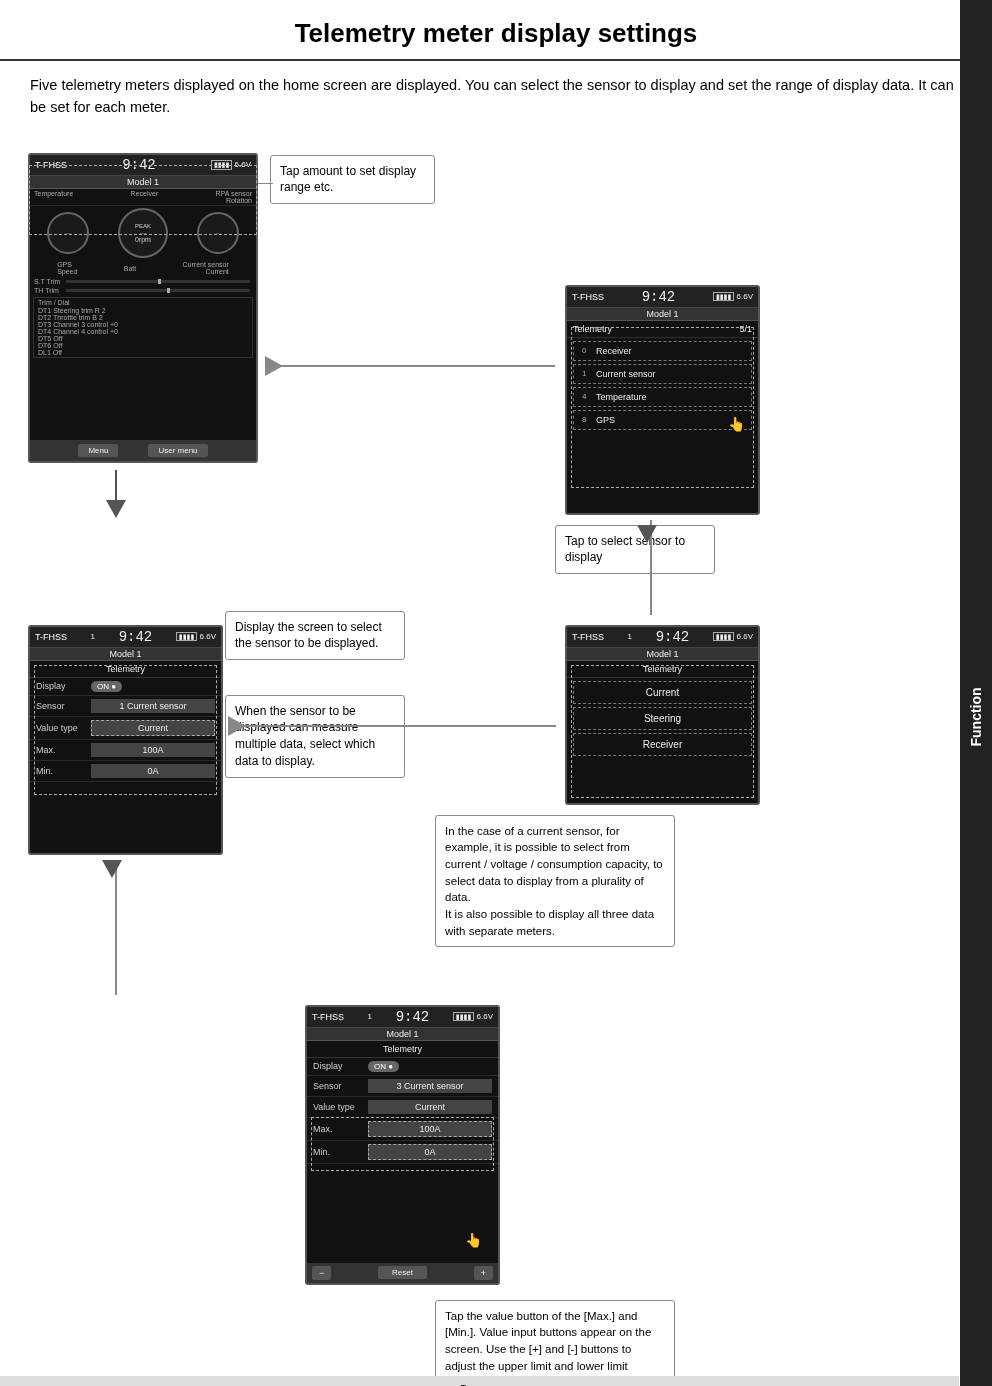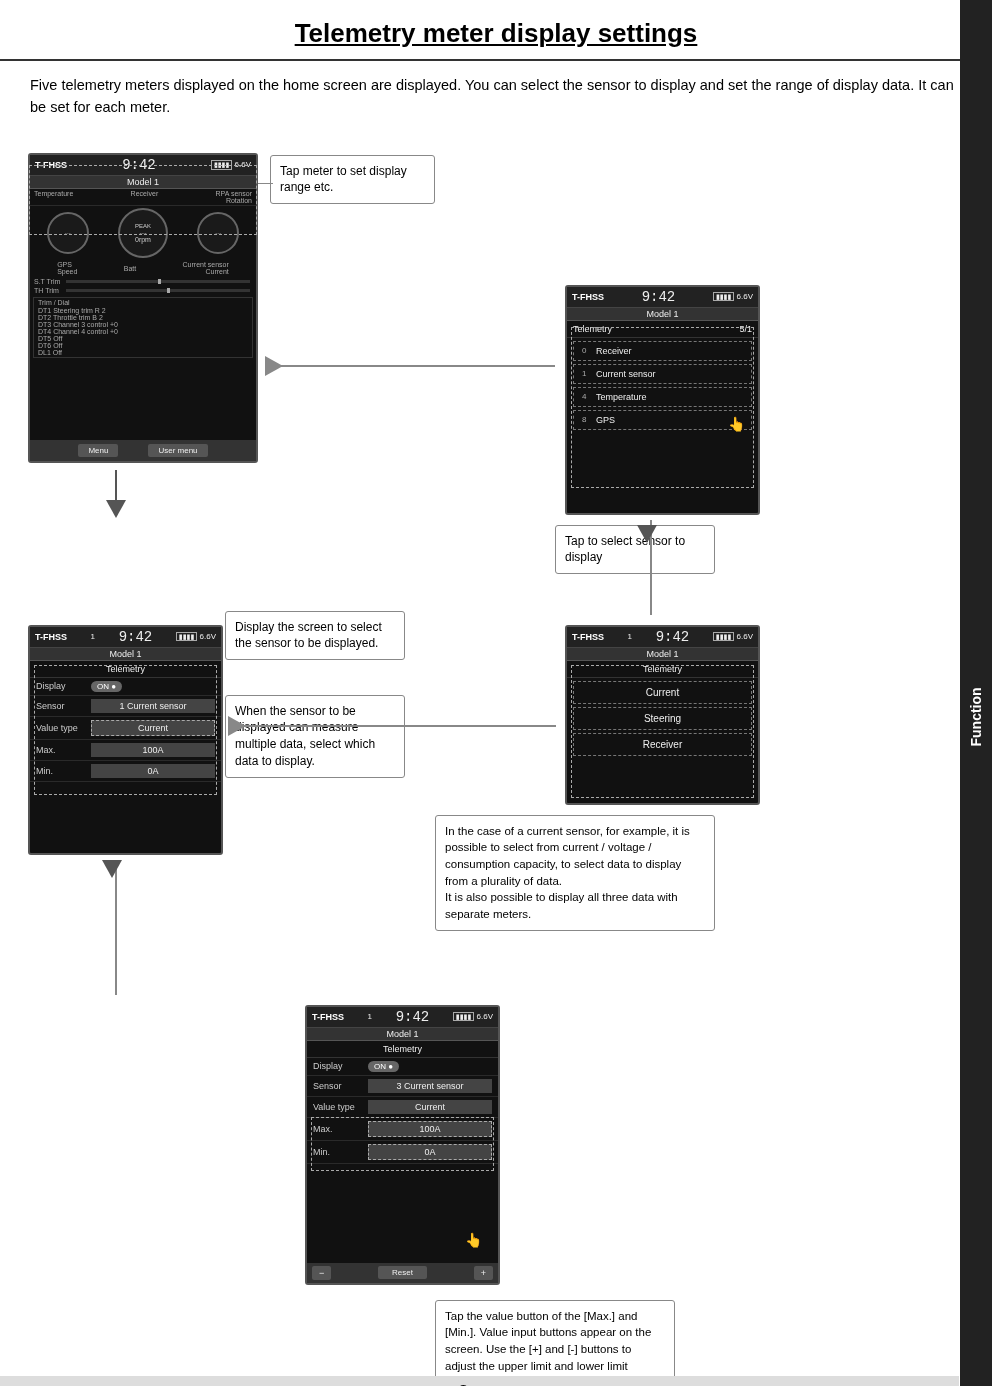--- a/index.html
+++ b/index.html
@@ -11,21 +11,20 @@
       position: relative;
       overflow-x: hidden;
     }
 
     
     .page-header {
       text-align: center;
       padding: 18px 20px 10px;
       border-bottom: 2px solid #333;
       margin-bottom: 14px;
-      text-decoration: underline;
     }
     .page-header h1 {
       font-size: 26px;
       font-weight: bold;
     }
 
     
     .intro-text {
       padding: 0 30px 16px;
       font-size: 14.5px;
@@ -61,21 +60,21 @@
     .dev-topbar {
       background: #222;
       display: flex;
       justify-content: space-between;
       align-items: center;
       padding: 2px 5px;
       font-size: 9px;
       color: #eee;
       border-bottom: 1px solid #444;
     }
-    .dev-topbar .brand { color: #fff; font-weight: bold; font-size: 9px; }
+    .dev-topbar .brand { color: #fff; font-weight: normal; font-size: 9px; }
     .dev-topbar .time { font-size: 14px; font-family: Liberation Mono, monospace; }
     .dev-topbar .battery { font-size: 8px; }
 
     .dev-model-row {
       background: #333;
       text-align: center;
       font-size: 9px;
       padding: 1px 0;
       color: #eee;
       border-bottom: 1px solid #555;
@@ -410,21 +409,21 @@
       <div style="font-size:7px;">DL1  Off</div>
     </div>
 
     <div class="dev-menu-row">
       <div class="dev-menu-btn">Menu</div>
       <div class="dev-menu-btn">User menu</div>
     </div>
   </div>
 
   <div class="callout" style="top:20px; left:270px; width:165px;">
-    <span>Tap meter to set display range etc.</span>
+    <span>Tap amount to set display range etc.</span>
   </div>
 
   <div style="position:absolute; top:48px; left:258px; width:15px; height:1px; background:#888;"></div>
 
   <div style="position:absolute; top:30px; left:29px; width:228px; height:70px; border:1.5px dashed #aaa; pointer-events:none;"></div>
 
   <div style="position:absolute; top:335px; left:115px;">
     <div style="width:2px; height:30px; background:#555; margin:0 auto;"></div>
     <div class="arrow-down" style="margin-left:-9px;"></div>
   </div>
@@ -547,21 +546,21 @@
     <div class="dev-model-row">Model 1</div>
     <div style="text-align:center; padding:3px; font-size:9px; border-bottom:1px solid #333;">Telemetry</div>
 
     <div class="value-item">Current</div>
     <div class="value-item">Steering</div>
     <div class="value-item">Receiver</div>
 
     <div style="position:absolute; top:38px; left:4px; right:4px; bottom:5px; border:1.5px dashed #aaa; pointer-events:none;"></div>
   </div>
 
-  <div class="callout" style="top:680px; left:435px; width:280px; font-size:11.5px; line-height:1.45;">
+  <div class="callout" style="top:680px; left:435px; width:240px; font-size:11.5px; line-height:1.45;">
     <span>In the case of a current sensor, for example, it is possible to select from current / voltage / consumption capacity, to select data to display from a plurality of data.<br>It is also possible to display all three data with separate meters.</span>
   </div>
 
 
   <div id="screen-display-settings2" class="device-screen">
     <div class="dev-topbar">
       <span class="brand">T-FHSS</span>
       <span style="font-size:8px;">1</span>
       <span class="time">9:42</span>
       <span style="font-size:8px;">

